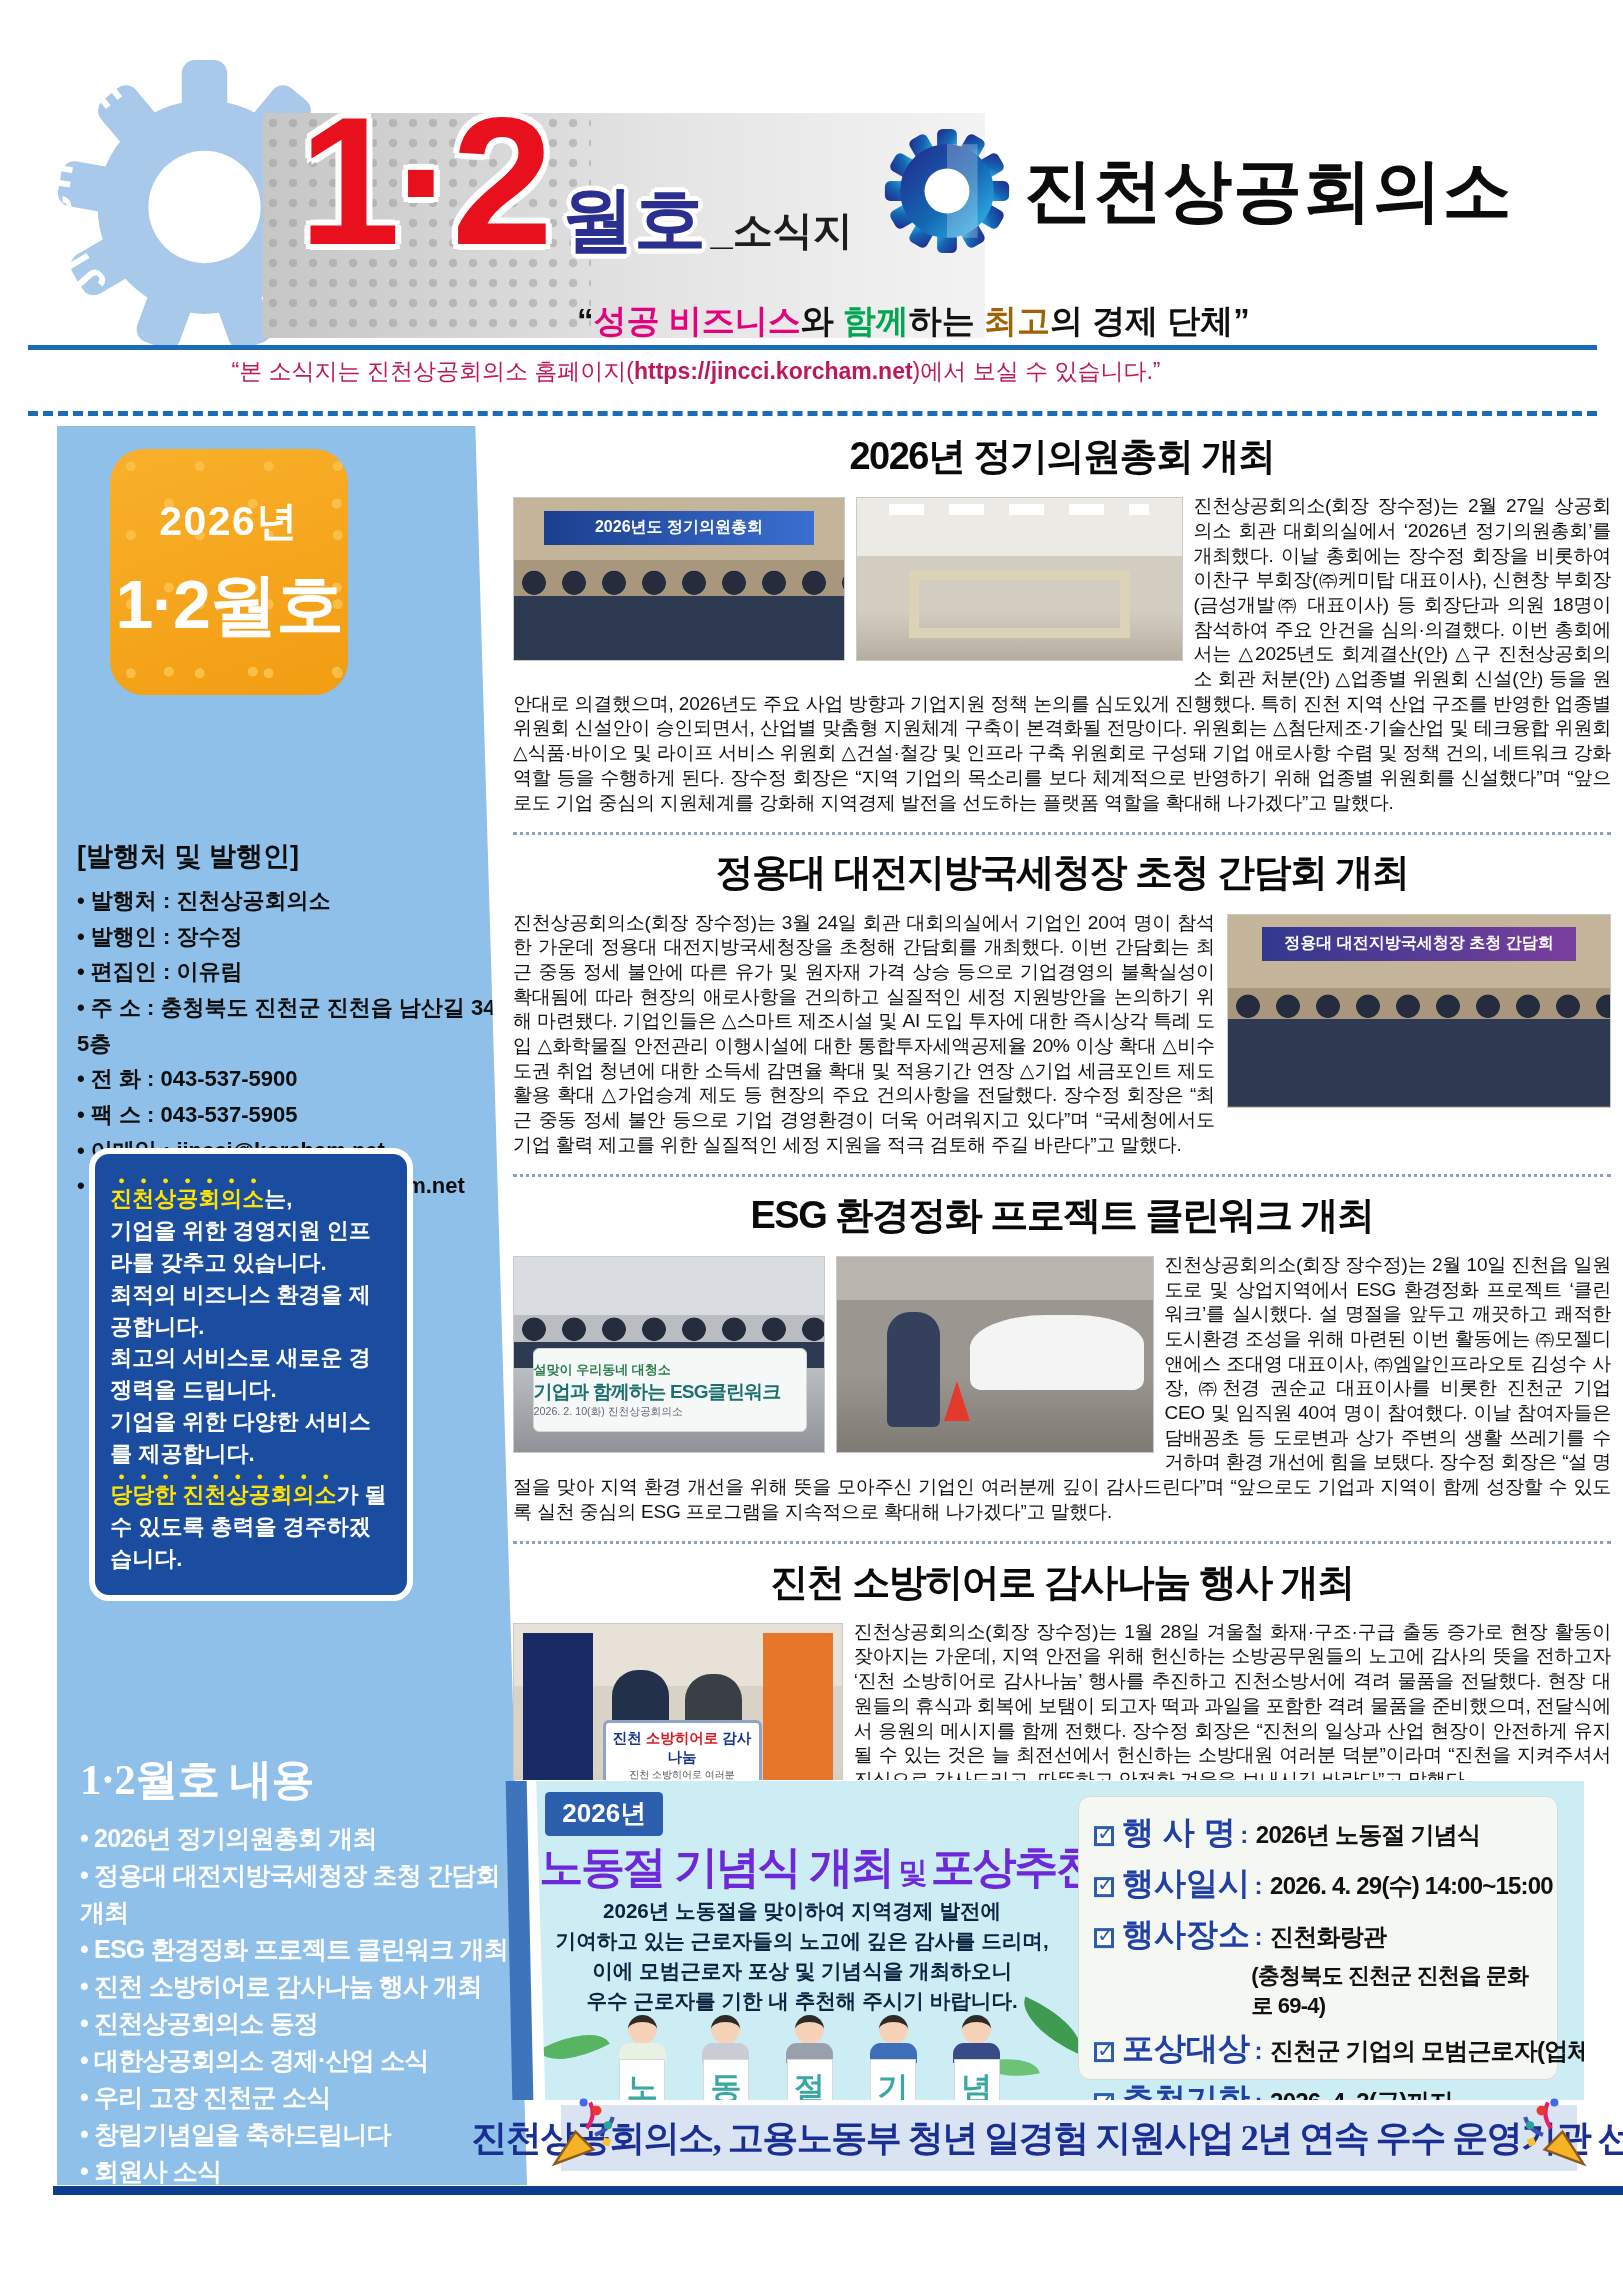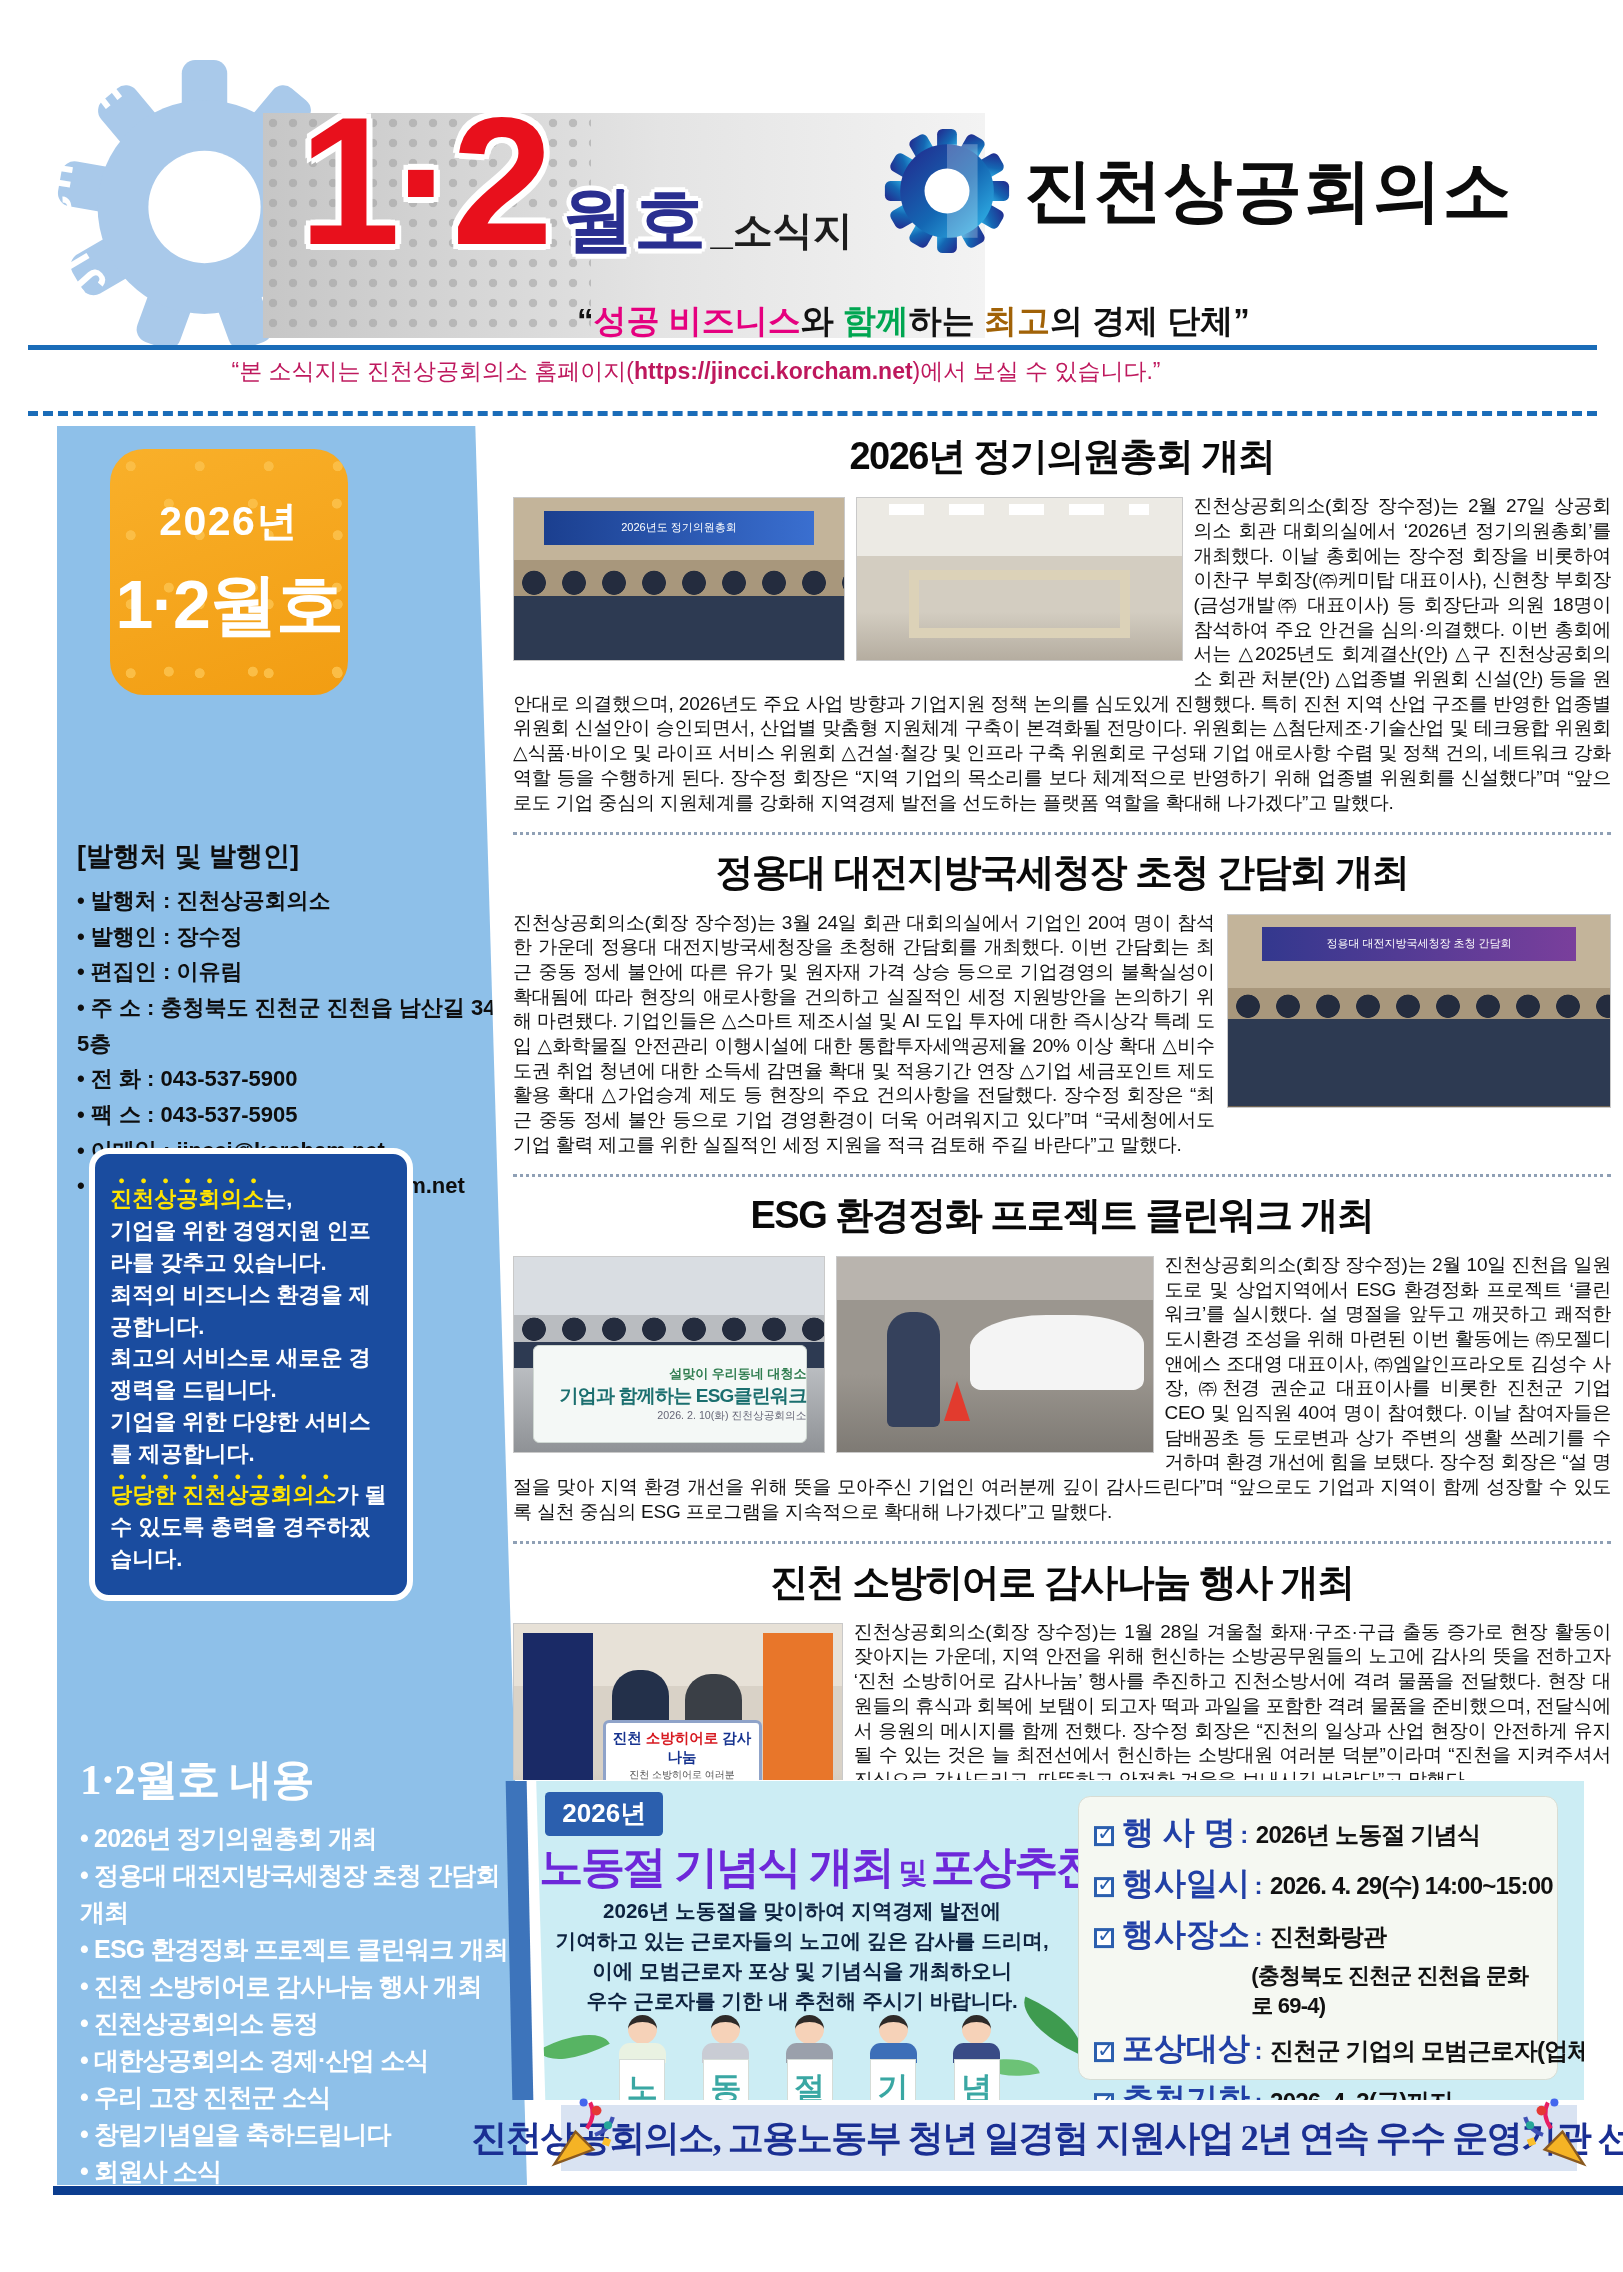--- a/index.html
+++ b/index.html
@@ -62,31 +62,31 @@
   .clear::after{content:"";display:block;clear:both;}
   .sep{border:none;border-top:3.1px dotted #8FA0B5;margin:17px 0 12.2px;}
 
   .photo{position:relative;overflow:hidden;border:0.8px solid #c9c9c9;background:#ddd;}
   .ph-l{float:left;margin:3.1px 10.7px 7.6px 0;}
   .ph-r{float:right;margin:3.1px 0 7.6px 12.2px;}
   .crowd{position:absolute;left:0;right:0;bottom:0;}
   .crowd .heads{height:27.5px;background-image:radial-gradient(circle at 20px 14.5px,#242c3e 11.5px,transparent 12.2px);background-size:40px 27.5px;}
   .crowd .bodies{background:#2d3a52;}
   .ph-banner{position:absolute;left:9%;top:12.2px;width:82%;height:34px;
-       background:linear-gradient(90deg,#1b3f8f,#3a6fd0);color:#fff;font-size:11px;font-weight:400;
+       background:linear-gradient(90deg,#1b3f8f,#3a6fd0);color:#fff;font-size:16px;font-weight:700;
        display:flex;align-items:center;justify-content:center;white-space:nowrap;}
   .ph-banner.purple{background:linear-gradient(90deg,#33388e,#7a3f9c);}
   .ph1{background:linear-gradient(180deg,#c3b49a 0 38%,#a8977c 38% 62%,#6e6252 100%);}
   .ph2{background:linear-gradient(180deg,#eceae4 0 36%,#d3cdc1 36% 70%,#b5ada0 100%);}
   .ph2 .lights{position:absolute;top:6.1px;left:10%;width:80%;height:10.7px;
        background:repeating-linear-gradient(90deg,#fff 0 35px,transparent 35px 60px);}
   .ph2 .table{position:absolute;left:16%;right:16%;top:44%;height:30%;border:10px solid #dcd2b8;}
   .ph3{background:linear-gradient(180deg,#d9ddE2 0 30%,#b9bcc0 30% 58%,#8f9296 100%);}
-  .ph3 .wh-banner{position:absolute;left:6%;bottom:9px;width:88%;padding:19px 0;background:#f4f8f6;
-       border-radius:6.1px;text-align:right;border:0.8px solid #cfd8d2;}
+  .ph3 .wh-banner{position:absolute;left:6%;bottom:20px;width:88%;padding:12px 0;background:#f4f8f6;
+       border-radius:6.1px;text-align:left;border:0.8px solid #cfd8d2;}
   .b-line1{font-size:13px;color:#2f7d4f;font-weight:700;}
   .b-line2{font-size:19px;color:#1b6f6f;font-weight:900;letter-spacing:-0.8px;}
   .b-line3{font-size:10.7px;color:#667;}
   .ph4{background:linear-gradient(180deg,#b9b4ae 0 22%,#9b968f 22% 60%,#7e7a74 100%);}
   .ph4 .car{position:absolute;right:9.2px;top:30%;width:55%;height:38%;background:#f4f4f4;
        border-radius:44% 40% 10.7px 10.7px;}
   .ph4 .cone{position:absolute;left:34%;bottom:16%;width:0;height:0;border-left:13.7px solid transparent;
        border-right:13.7px solid transparent;border-bottom:40px solid #e23b2e;}
   .ph4 .fig{position:absolute;left:16%;top:28%;width:53px;height:115px;background:#35415c;border-radius:23px 23px 6.1px 6.1px;}
   .ph5{background:linear-gradient(180deg,#e7e1d7 0 30%,#d9d2c7 30% 70%,#c4bcb0 100%);}

